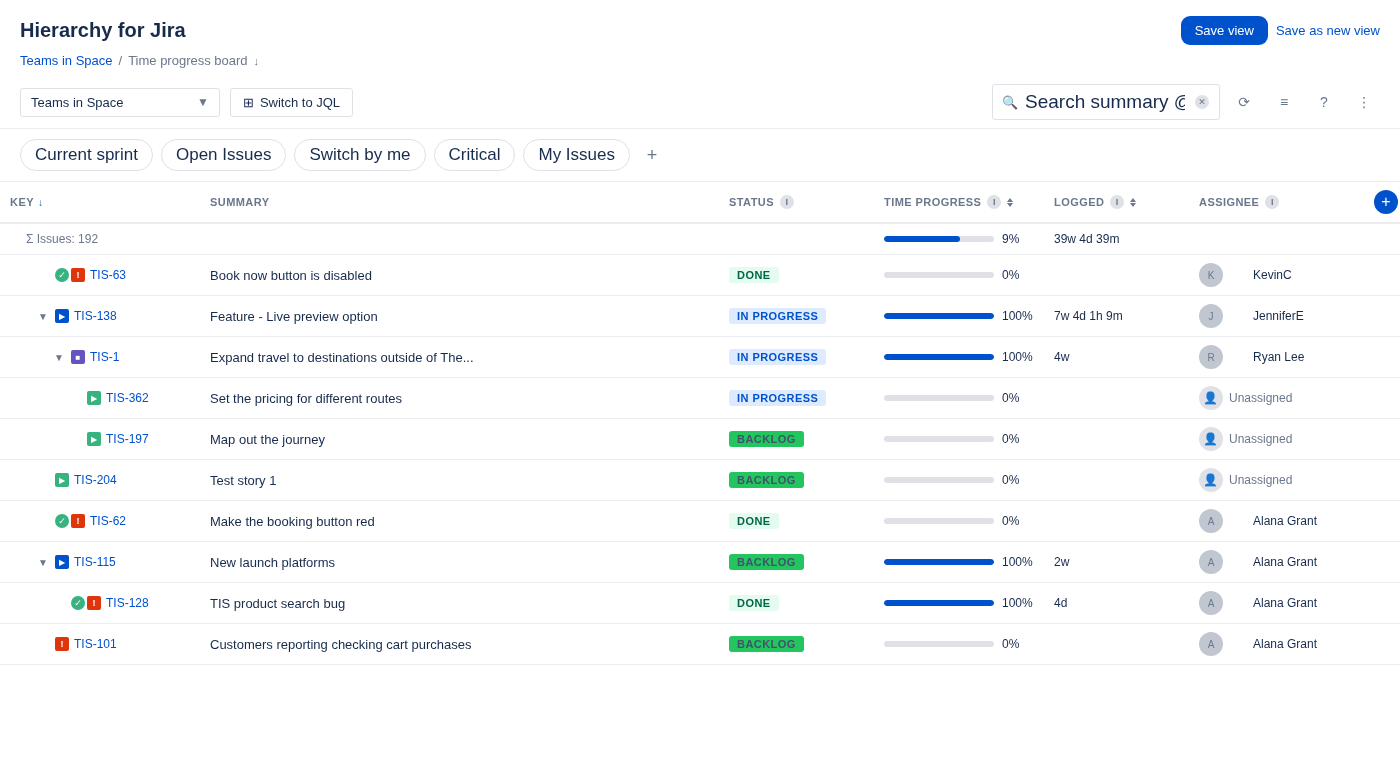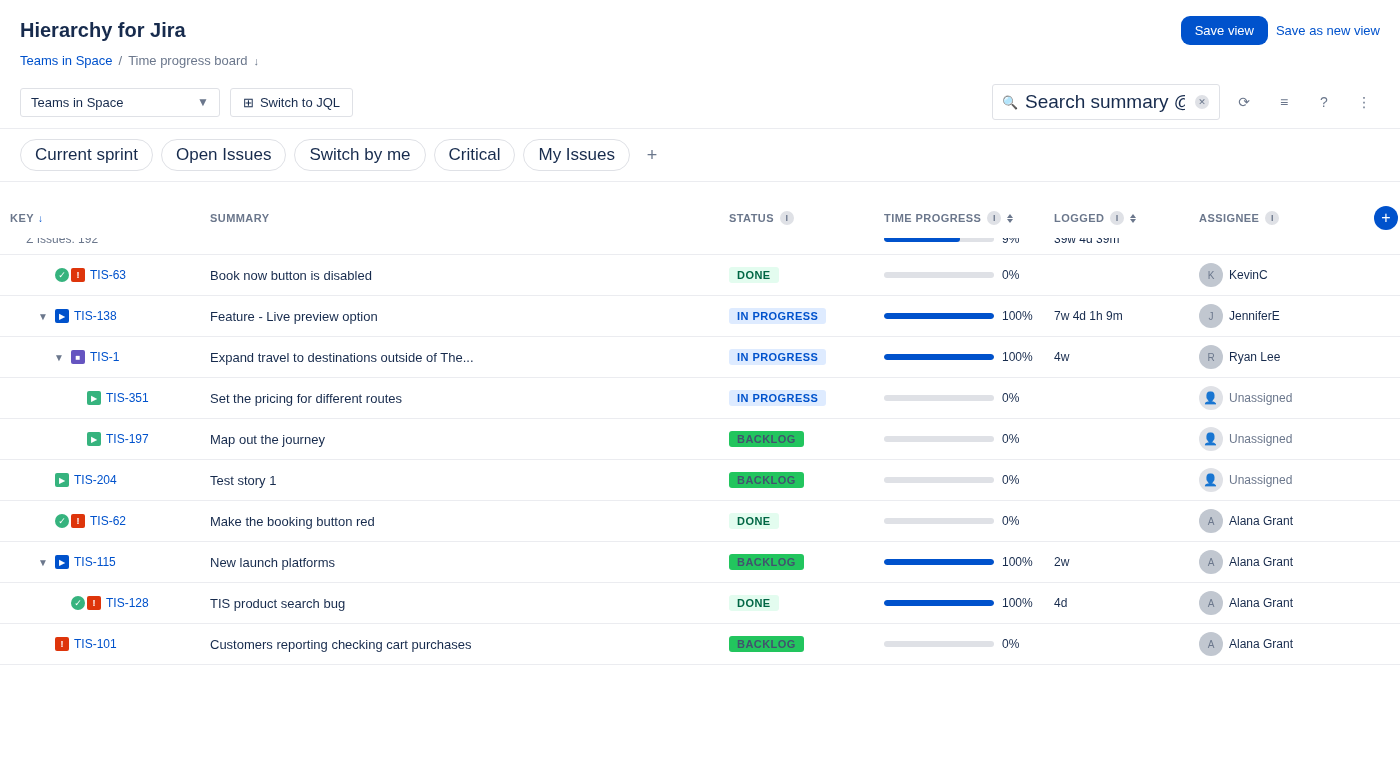--- a/index.html
+++ b/index.html
@@ -31,21 +31,21 @@
     .filter-add { width: 28px; height: 28px; border-radius: 50%; border: none; background: transparent; cursor: pointer; display: flex; align-items: center; justify-content: center; color: #6b778c; font-size: 18px; }
     .issue-table { width: 100%; border-collapse: collapse; table-layout: fixed; }
     .issue-table colgroup col:nth-child(1) { width: 200px; }
     .issue-table colgroup col:nth-child(2) { width: auto; }
     .issue-table colgroup col:nth-child(3) { width: 160px; }
     .issue-table colgroup col:nth-child(4) { width: 170px; }
     .issue-table colgroup col:nth-child(5) { width: 160px; }
     .issue-table colgroup col:nth-child(6) { width: 180px; }
     .issue-table colgroup col:nth-child(7) { width: 30px; }
     
-    .issue-table thead th { padding: 8px 10px; text-align: left; font-size: 11px; font-weight: 600; color: #6b778c; text-transform: uppercase; letter-spacing: 0.04em; border-bottom: 2px solid #ebecf0; background: #fff; position: sticky; top: 16px; z-index: 2; white-space: nowrap; }
+    .issue-table thead th { padding: 8px 10px; text-align: left; font-size: 11px; font-weight: 600; color: #6b778c; text-transform: uppercase; letter-spacing: 0.04em; border-bottom: 2px solid #ebecf0; background: #fff; position: sticky; top: 0; z-index: 2; white-space: nowrap; }
     .th-inner { display: flex; align-items: center; gap: 4px; }
     .sort-icon { color: #0052cc; font-size: 10px; }
     .info-dot { width: 14px; height: 14px; border-radius: 50%; background: #dfe1e6; color: #6b778c; font-size: 9px; display: inline-flex; align-items: center; justify-content: center; cursor: pointer; margin-left: 2px; }
     .sort-arrows { display: flex; flex-direction: column; gap: 1px; margin-left: 2px; cursor: pointer; }
     .sort-arrows span { width: 0; height: 0; border-left: 3px solid transparent; border-right: 3px solid transparent; }
     .sort-arrows .up { border-bottom: 4px solid #6b778c; }
     .sort-arrows .down { border-top: 4px solid #6b778c; }
     
     .issue-table tbody tr { border-bottom: 1px solid #ebecf0; }
     .issue-table tbody td { padding: 8px 10px; vertical-align: middle; }
@@ -63,21 +63,21 @@
     
     .progress-cell { display: flex; align-items: center; gap: 8px; }
     .progress-bar-wrap { flex: 1; height: 6px; background: #dfe1e6; border-radius: 3px; overflow: hidden; min-width: 80px; }
     .progress-bar-fill { height: 100%; border-radius: 3px; background: #0052cc; }
     .progress-pct { font-size: 12px; color: #172b4d; min-width: 32px; }
     
     .logged-cell { color: #172b4d; font-size: 12px; }
     
     .assignee-cell { display: flex; align-items: center; gap: 6px; color: #6b778c; font-size: 12px; }
     .avatar-circle { width: 24px; height: 24px; border-radius: 50%; background: #dfe1e6; display: flex; align-items: center; justify-content: center; font-size: 10px; color: #6b778c; flex-shrink: 0; }
-    .assignee-name { color: #172b4d; }
+    .assignee-name { color: #172b4d; margin-left: 24px; }
     .unassigned-name { color: #6b778c; }
     
     .add-col-btn { width: 24px; height: 24px; border-radius: 50%; background: #0052cc; border: none; color: #fff; font-size: 16px; cursor: pointer; display: flex; align-items: center; justify-content: center; }
 
     .icon-green-check { width: 14px; height: 14px; border-radius: 50%; background: #36b37e; display: inline-flex; align-items: center; justify-content: center; }
     .icon-green-check::after { content: '✓'; color: white; font-size: 9px; }
     .icon-red-sq { width: 14px; height: 14px; background: #de350b; border-radius: 2px; display: inline-flex; align-items: center; justify-content: center; }
     .icon-red-sq::after { content: '!'; color: white; font-size: 9px; font-weight: bold; }
     .icon-blue-sq { width: 14px; height: 14px; background: #0052cc; border-radius: 2px; display: inline-flex; align-items: center; justify-content: center; }
     .icon-blue-sq::after { content: '▶'; color: white; font-size: 8px; }
@@ -335,21 +335,21 @@
             </td>
       <td></td>
     </tr>
           <tr>
       <td>
         <div class="key-cell" style="padding-left:44px">
           <span style="width:12px;display:inline-block"></span>
           <div class="issue-icons">
                   <span class="icon-green-sq"></span>
                 </div>
-          <a href="#" class="issue-key">TIS-351</a>
+          <a href="#" class="issue-key">TIS-362</a>
         </div>
       </td>
       <td>
         <span class="summary-text">Set the pricing for different routes</span>
       </td>
       <td><span class="status-badge status-inprogress">IN PROGRESS</span></td>
       <td>
               <div class="progress-cell">
     <div class="progress-bar-wrap">
       <div class="progress-bar-fill" style="width:0%"></div>

